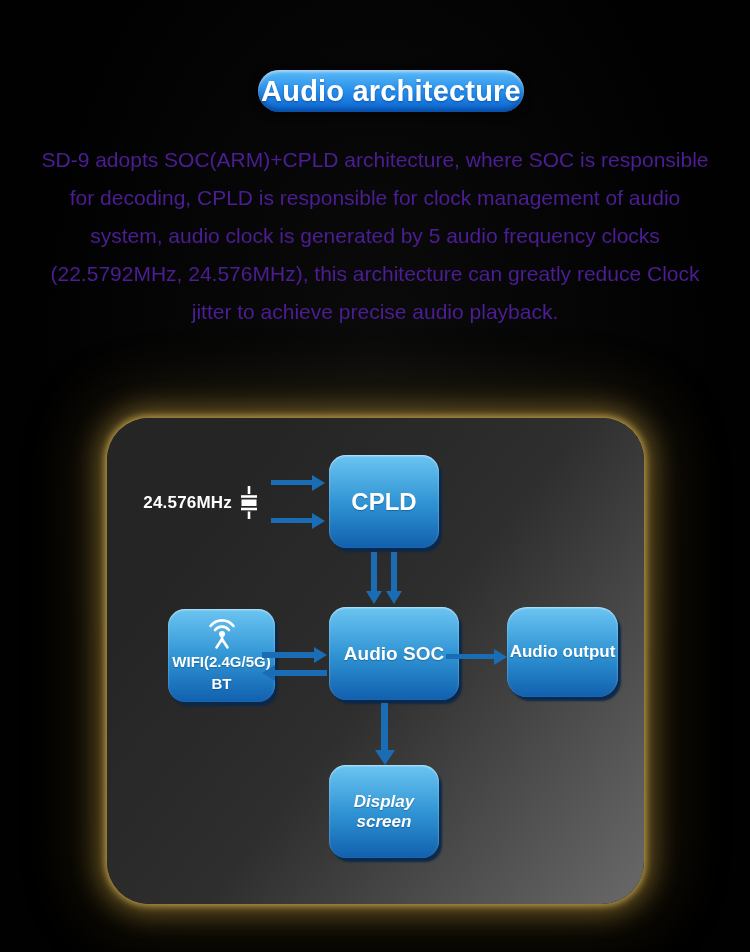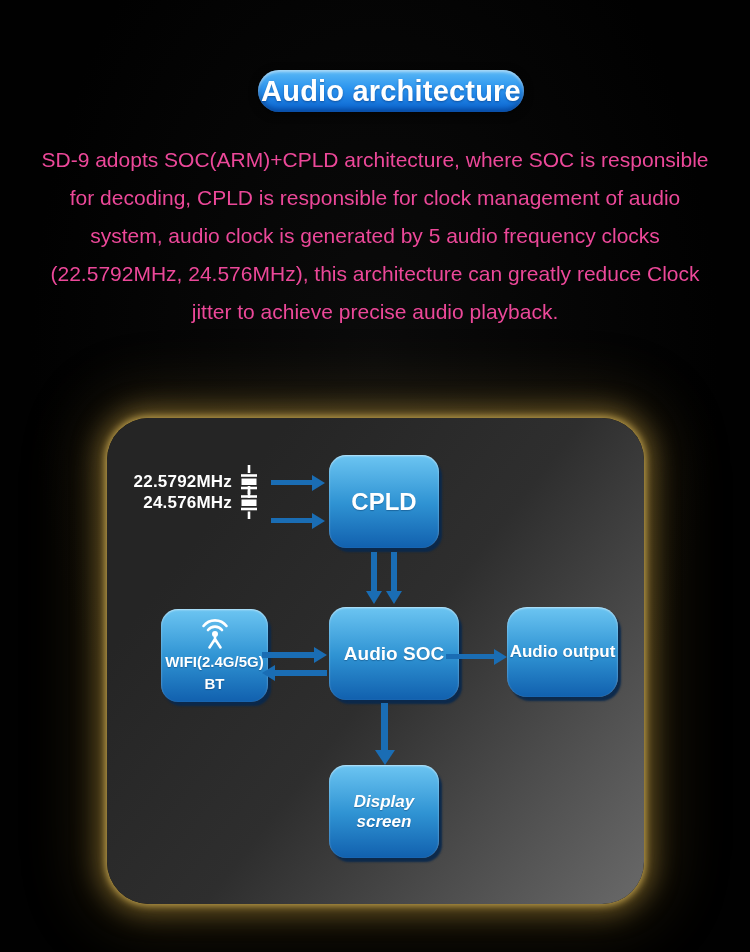--- a/index.html
+++ b/index.html
@@ -14,21 +14,21 @@
     position:absolute;left:258px;top:70px;width:266px;height:42px;border-radius:22px;
     background:linear-gradient(180deg,#5cbaf6 0%,#2a93ee 45%,#0a63cf 100%);
     box-shadow:inset 0 2px 3px rgba(255,255,255,.5), inset 0 -3px 5px rgba(0,40,100,.45), 0 2px 8px rgba(0,0,0,.6);
     display:flex;align-items:center;justify-content:center;
     color:#ffffff;font-size:29px;font-weight:bold;letter-spacing:.2px;
     text-shadow:0 1px 2px rgba(0,30,80,.4);
   }
   
   .intro{
     position:absolute;left:0;top:141px;width:750px;text-align:center;
-    color:#ec4899;font-size:21px;line-height:38px;font-weight:400;
+    color:#4c1d95;font-size:21px;line-height:38px;font-weight:400;
   }
   .intro div{display:block;}
   
   .panel{
     position:absolute;left:107px;top:418px;width:537px;height:486px;border-radius:42px;
     background:linear-gradient(128deg,#252525 20%,#2e2e2e 52%,#696969 100%);
     box-shadow:
       0 0 7px 2px rgba(205,172,82,.8),
       0 0 24px 10px rgba(160,130,55,.55),
       0 0 60px 26px rgba(110,88,36,.28);
@@ -86,30 +86,20 @@
 <div class="intro">
   <div>SD-9 adopts SOC(ARM)+CPLD architecture, where SOC is responsible</div>
   <div>for decoding, CPLD is responsible for clock management of audio</div>
   <div>system, audio clock is generated by 5 audio frequency clocks</div>
   <div>(22.5792MHz, 24.576MHz), this architecture can greatly reduce Clock</div>
   <div>jitter to achieve precise audio playback.</div>
 </div>
 
 <div class="panel">
 
-  <div class="clock-row" style="top:47px;">
-    <span class="clk-lbl">22.5792MHz</span>
-    <svg width="18" height="34" viewBox="0 0 18 34">
-      <line x1="9" y1="0" x2="9" y2="8" stroke="#ffffff" stroke-width="2.6"></line>
-      <line x1="1" y1="10.5" x2="17" y2="10.5" stroke="#ffffff" stroke-width="2.6"></line>
-      <rect x="1.5" y="13.5" width="15" height="6.5" fill="#ffffff"></rect>
-      <line x1="1" y1="23" x2="17" y2="23" stroke="#ffffff" stroke-width="2.6"></line>
-      <line x1="9" y1="25.5" x2="9" y2="33" stroke="#ffffff" stroke-width="2.6"></line>
-    </svg>
-  </div>
   <div class="arrow-r" style="left:164px;top:62px;width:41px;"></div>
 
   <div class="clock-row" style="top:68px;justify-content:flex-end;">
     <span class="clk-lbl">24.576MHz</span>
     <svg width="18" height="34" viewBox="0 0 18 34">
       <line x1="9" y1="0" x2="9" y2="8" stroke="#ffffff" stroke-width="2.6"></line>
       <line x1="1" y1="10.5" x2="17" y2="10.5" stroke="#ffffff" stroke-width="2.6"></line>
       <rect x="1.5" y="13.5" width="15" height="6.5" fill="#ffffff"></rect>
       <line x1="1" y1="23" x2="17" y2="23" stroke="#ffffff" stroke-width="2.6"></line>
       <line x1="9" y1="25.5" x2="9" y2="33" stroke="#ffffff" stroke-width="2.6"></line>
@@ -117,21 +107,21 @@
   </div>
   <div class="arrow-r" style="left:164px;top:100px;width:41px;"></div>
 
   <div class="block" style="left:222px;top:37px;width:110px;height:93px;">
     <span class="lbl lbl-xl">CPLD</span>
   </div>
 
   <div class="arrow-d" style="left:264px;top:134px;height:39px;"></div>
   <div class="arrow-d" style="left:284px;top:134px;height:39px;"></div>
 
-  <div class="block" style="left:54px;top:191px;width:107px;height:93px;">
+  <div class="block" style="left:61px;top:191px;width:107px;height:93px;">
     <svg width="44" height="34" viewBox="0 0 44 34">
       <path d="M10.5 9 a14.5 14.5 0 0 1 23 0" fill="none" stroke="#ffffff" stroke-width="2.6" stroke-linecap="round"></path>
       <path d="M15 13 a9 9 0 0 1 14 0" fill="none" stroke="#ffffff" stroke-width="2.6" stroke-linecap="round"></path>
       <circle cx="22" cy="17" r="3" fill="#ffffff"></circle>
       <path d="M22 19.5 v4.5 M22 22 l-5.5 8.5 M22 22 l5.5 8.5" fill="none" stroke="#ffffff" stroke-width="2.6" stroke-linecap="round"></path>
     </svg>
     <span class="lbl lbl-xs">WIFI(2.4G/5G)</span>
     <span class="lbl lbl-xs">BT</span>
   </div>
 

